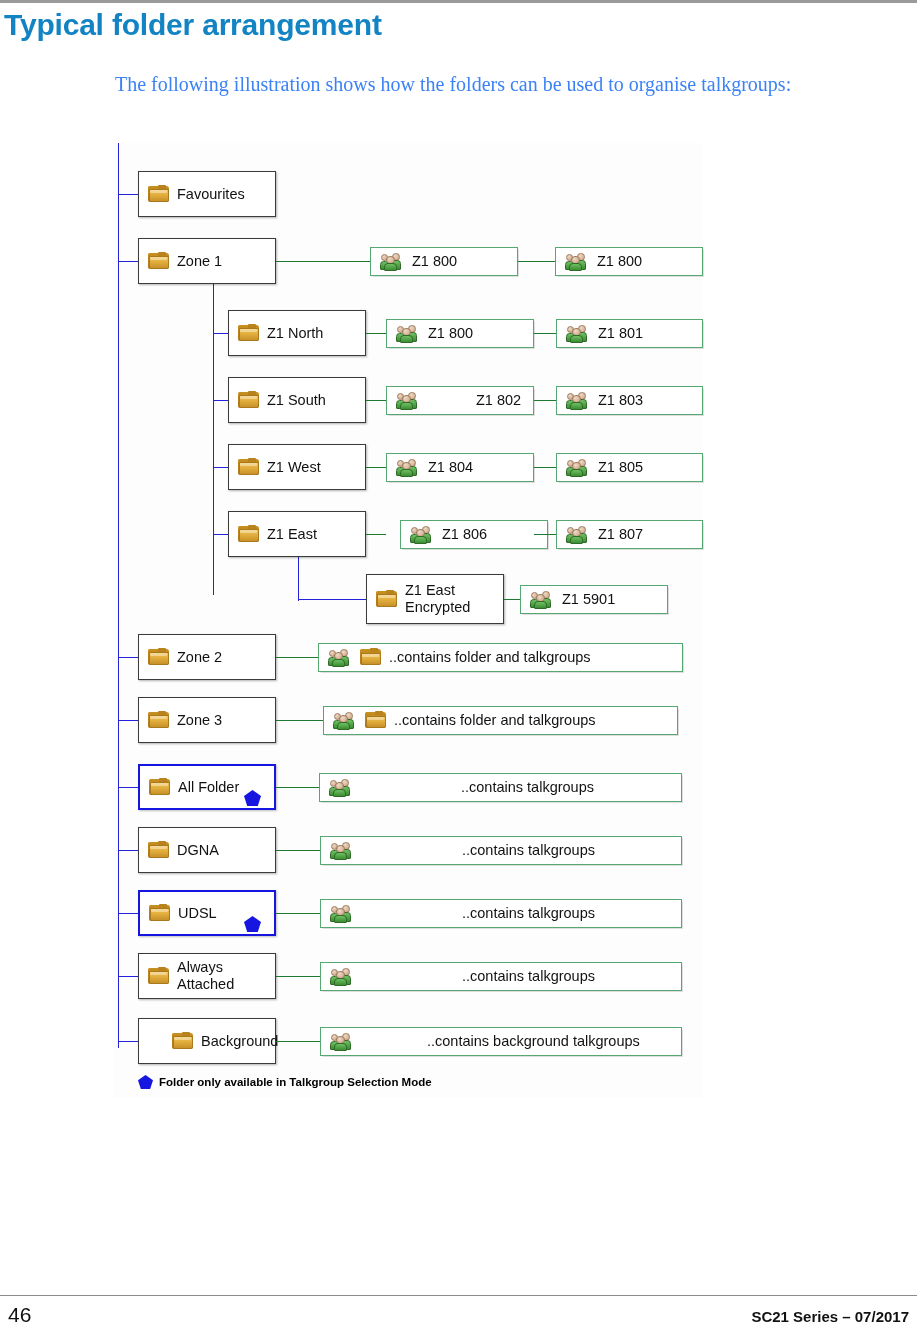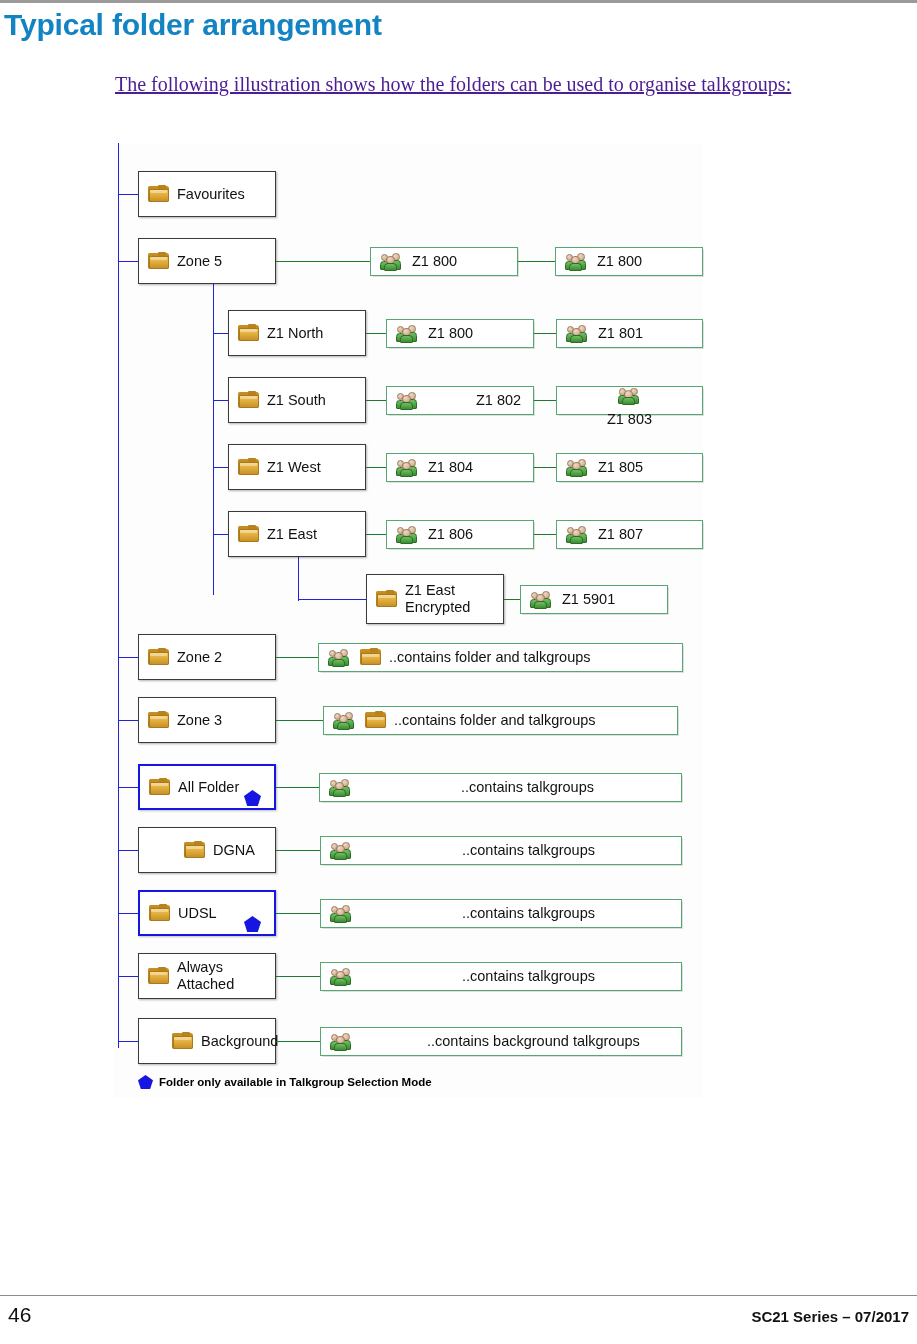--- a/index.html
+++ b/index.html
@@ -17,21 +17,21 @@
   .page-title{
     position:absolute;left:4px;top:8px;
     font-size:30px;font-weight:bold;color:#1283c3;
     letter-spacing:-0.2px;white-space:nowrap;
   }
 
   
   .intro{
     position:absolute;left:115px;top:68px;width:760px;
     font-family:"Liberation Serif", serif;
-    font-size:20px;line-height:32px;color:#4c1d95;text-decoration:underline;
+    font-size:20px;line-height:32px;color:#3b82f6;
   }
 
   
   .diagram{
     position:absolute;left:113px;top:143px;
     width:590px;height:955px;
     background:#fdfdfd;
   }
 
   
@@ -153,21 +153,21 @@
     </div>
 
     <div class="hline" style="left:5px;top:118px;width:22px;"></div>
     <div class="node folder-node" style="left:25px;top:95px;width:138px;height:46px;">
       <span class="ficon">
           <span class="back"></span>
           <span class="tab"></span>
           <span class="front"></span>
           <span class="shine"></span>
         </span>
-      <span class="label">Zone 5</span>
+      <span class="label">Zone 1</span>
     </div>
 
     <div class="gline" style="left:163px;top:118px;width:94px;"></div>
     <div class="node tg-node" style="left:257px;top:104px;width:148px;height:29px;">
       <span class="tgicon">
         <i class="head h1"></i>
           <i class="body b1"></i>
           <i class="head h2"></i>
           <i class="body b2"></i>
           <i class="head h3"></i>
@@ -239,21 +239,21 @@
         <i class="head h1"></i>
           <i class="body b1"></i>
           <i class="head h2"></i>
           <i class="body b2"></i>
           <i class="head h3"></i>
           <i class="body b3"></i>
       </span>
       <span class="label">Z1 802</span>
     </div>
     <div class="gline" style="left:421px;top:257px;width:22px;"></div>
-    <div class="node tg-node" style="left:443px;top:243px;width:147px;height:29px;flex-direction:column;">
+    <div class="node tg-node" style="left:443px;top:243px;width:147px;height:29px;">
       <span class="tgicon">
         <i class="head h1"></i>
           <i class="body b1"></i>
           <i class="head h2"></i>
           <i class="body b2"></i>
           <i class="head h3"></i>
           <i class="body b3"></i>
       </span>
       <span class="label">Z1 803</span>
     </div>
@@ -297,21 +297,21 @@
     <div class="node folder-node" style="left:115px;top:368px;width:138px;height:46px;">
       <span class="ficon">
           <span class="back"></span>
           <span class="tab"></span>
           <span class="front"></span>
           <span class="shine"></span>
         </span>
       <span class="label">Z1 East</span>
     </div>
     <div class="gline" style="left:253px;top:391px;width:20px;"></div>
-    <div class="node tg-node" style="left:273px;top:377px;width:148px;height:29px;">
+    <div class="node tg-node" style="left:287px;top:377px;width:148px;height:29px;">
       <span class="tgicon">
         <i class="head h1"></i>
           <i class="body b1"></i>
           <i class="head h2"></i>
           <i class="body b2"></i>
           <i class="head h3"></i>
           <i class="body b3"></i>
       </span>
       <span class="label">Z1 806</span>
     </div>
@@ -428,21 +428,21 @@
           <i class="body b1"></i>
           <i class="head h2"></i>
           <i class="body b2"></i>
           <i class="head h3"></i>
           <i class="body b3"></i>
       </span>
       <span class="label" style="margin-left:100px;">..contains talkgroups</span>
     </div>
 
     <div class="hline" style="left:5px;top:707px;width:22px;"></div>
-    <div class="node folder-node" style="left:25px;top:684px;width:138px;height:46px;padding-left:36px;">
+    <div class="node folder-node" style="left:25px;top:684px;width:138px;height:46px;">
       <span class="ficon">
           <span class="back"></span>
           <span class="tab"></span>
           <span class="front"></span>
           <span class="shine"></span>
         </span>
       <span class="label">DGNA</span>
     </div>
     <div class="gline" style="left:163px;top:707px;width:44px;"></div>
     <div class="node tg-node" style="left:207px;top:693px;width:362px;height:29px;">

